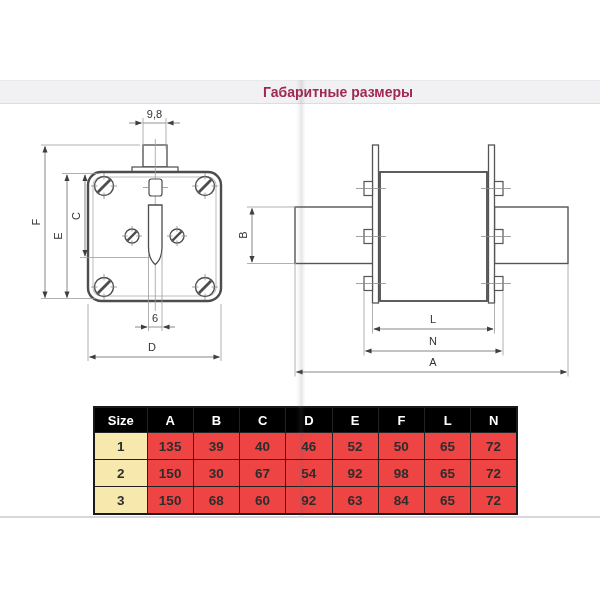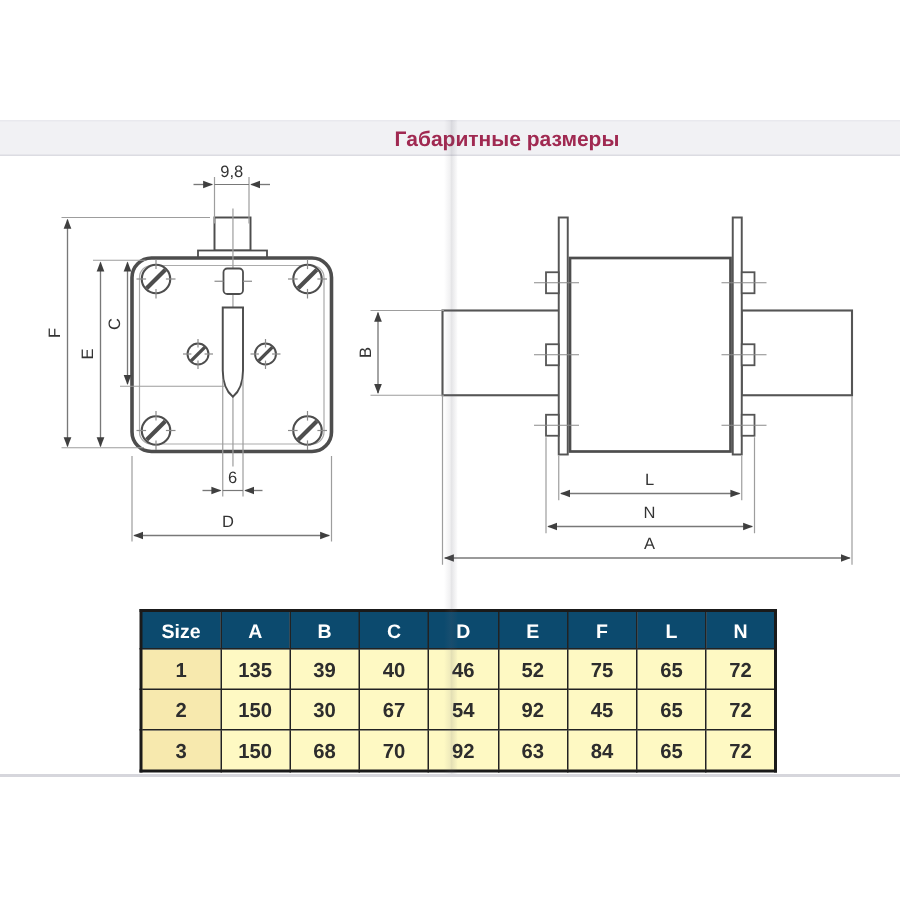--- a/index.html
+++ b/index.html
@@ -14,22 +14,22 @@
   .seam{position:absolute;left:296px;top:80px;width:9px;height:438px;pointer-events:none;
         background:linear-gradient(90deg, rgba(110,110,125,0) 0%, rgba(110,110,125,0.10) 45%, rgba(90,90,105,0.16) 55%, rgba(110,110,125,0.02) 100%);}
   .bottom-rule{position:absolute;left:0;top:516px;width:600px;height:2px;background:#d6d6dc;}
   
   .drawing-svg{position:absolute;left:0;top:0;width:600px;height:600px;}
   .drawing-svg text{font-family:"Liberation Sans", sans-serif;font-size:11px;fill:#333333;}
   
   table.dims{position:absolute;left:93px;top:406px;width:425px;border-collapse:collapse;
         border:2px solid #1a1a1a;table-layout:fixed;}
   table.dims th, table.dims td{border:1.5px solid #222222;text-align:center;padding:0;}
-  table.dims th{height:24px;background:#0c4a6e;color:#ffffff;font-size:13px;font-weight:bold;}
-  table.dims td{height:26px;background:#fef9c3;color:#2d2d2d;font-size:13.5px;font-weight:600;}
+  table.dims th{height:24px;background:#000000;color:#ffffff;font-size:13px;font-weight:bold;}
+  table.dims td{height:26px;background:#ef4444;color:#2d2d2d;font-size:13.5px;font-weight:600;}
   table.dims td.size-col{background:#f7e9ae;}
   table.dims col.c-size{width:53px;}
 </style>
 </head>
 <body>
 
 <div class="page">
 
   <div class="header-bar">
     <span class="header-title">Габаритные размеры</span>
@@ -194,40 +194,40 @@
       </tr>
     </thead>
     <tbody>
       <tr>
         <td class="size-col">1</td>
         <td>135</td>
         <td>39</td>
         <td>40</td>
         <td>46</td>
         <td>52</td>
-        <td>75</td>
+        <td>50</td>
         <td>65</td>
         <td>72</td>
       </tr>
       <tr>
         <td class="size-col">2</td>
         <td>150</td>
         <td>30</td>
         <td>67</td>
         <td>54</td>
         <td>92</td>
-        <td>45</td>
+        <td>98</td>
         <td>65</td>
         <td>72</td>
       </tr>
       <tr>
         <td class="size-col">3</td>
         <td>150</td>
         <td>68</td>
-        <td>70</td>
+        <td>60</td>
         <td>92</td>
         <td>63</td>
         <td>84</td>
         <td>65</td>
         <td>72</td>
       </tr>
     </tbody>
   </table>
 
   <div class="seam"></div>

